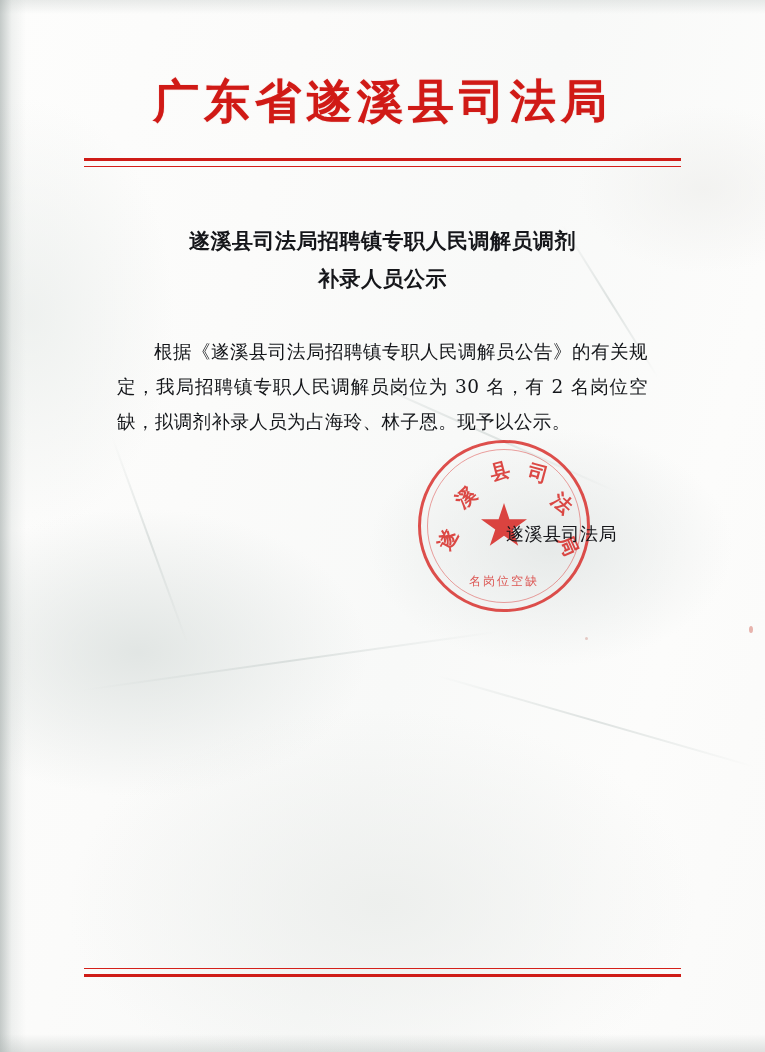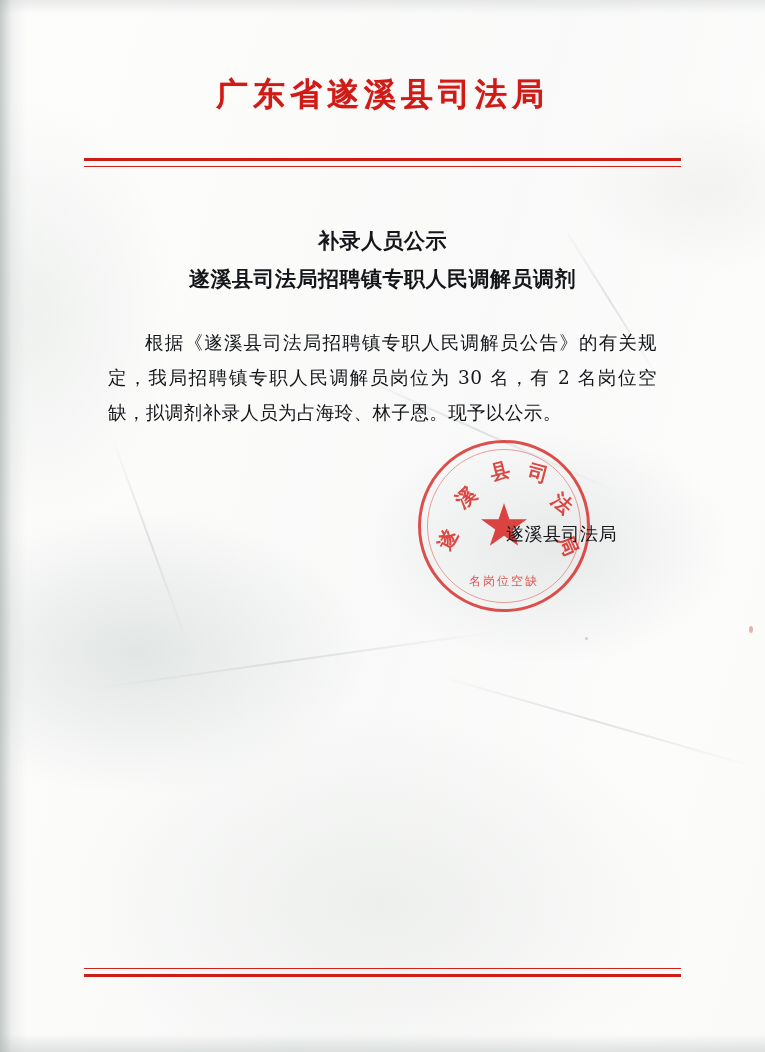--- a/index.html
+++ b/index.html
@@ -60,21 +60,21 @@
   .letterhead {
     position: absolute;
     left: 0; right: 0;
     top: 78px;
     text-align: center;
   }
   .letterhead-title {
     color: #d01a16;
     font-family: "DejaVu Serif", "Liberation Serif", serif;
     font-weight: 700;
-    font-size: 32px;
+    font-size: 46px;
     letter-spacing: 5px;
     line-height: 1;
     text-shadow: 0 0 1px rgba(208,26,22,0.5);
   }
   .rule-wrap {
     position: absolute;
     left: 84px;
     right: 84px;
   }
   .rule-thick {
@@ -215,26 +215,26 @@
   <div class="letterhead-title">广东省遂溪县司法局</div>
 </div>
 
 <div class="rule-wrap rules-top">
   <div class="rule-thick"></div>
   <div class="rule-gap"></div>
   <div class="rule-thin"></div>
 </div>
 
 <div class="doc-title">
+  <div>遂溪县司法局招聘镇专职人民调解员调剂</div>
   <div>补录人员公示</div>
-  <div>遂溪县司法局招聘镇专职人民调解员调剂</div>
 </div>
 
 <div class="doc-body">
-  <p style="margin:0;">根据《遂溪县司法局招聘镇专职人民调解员公告》的有关规定，我局招聘镇专职人民调解员岗位为 30 名，有 2 名岗位空缺，拟调剂补录人员为占海玲、林子恩。现予以公示。</p>
+  <p style="margin:9px;">根据《遂溪县司法局招聘镇专职人民调解员公告》的有关规定，我局招聘镇专职人民调解员岗位为 30 名，有 2 名岗位空缺，拟调剂补录人员为占海玲、林子恩。现予以公示。</p>
 </div>
 
 <div class="seal">
   <div class="ring"></div>
   <div class="ring-inner"></div>
   <div class="star"></div>
   <div class="seal-char" style="left:20px; top:86px; transform: rotate(-62deg);">遂</div>
   <div class="seal-char" style="left:38px; top:44px; transform: rotate(-40deg);">溪</div>
   <div class="seal-char" style="left:72px; top:18px; transform: rotate(-15deg);">县</div>
   <div class="seal-char" style="left:110px; top:20px; transform: rotate(15deg);">司</div>

